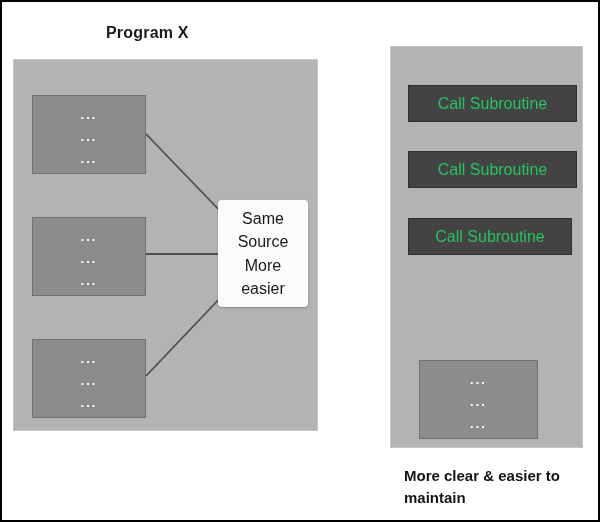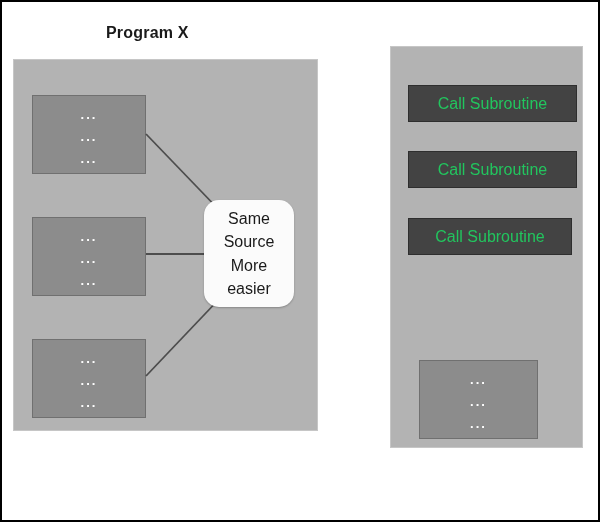--- a/index.html
+++ b/index.html
@@ -70,26 +70,26 @@
   #connectors {
     position: absolute;
     left: 0; top: 0;
     width: 600px; height: 522px;
     pointer-events: none;
   }
 
   
   #same-source {
     position: absolute;
-    left: 202px;
+    left: 216px;
     top: 198px;
     width: 90px;
     height: 107px;
     background: #fbfbfb;
-    border-radius: 15px;
+    border-radius: 4px;
     display: flex;
     flex-direction: column;
     align-items: center;
     justify-content: center;
     box-shadow: 0 1px 2px rgba(0,0,0,0.25);
   }
   #same-source .line {
     font-size: 16px;
     color: #1a1a1a;
     line-height: 1.45;
@@ -191,14 +191,15 @@
 
   <div class="call-bar" id="call-3">Call Subroutine</div>
 
 
   <div class="code-block" id="block-y-1">
     <span class="code-dots">...</span>
     <span class="code-dots">...</span>
     <span class="code-dots">...</span>
   </div>
 
+  <div id="caption">More clear &amp; easier to maintain</div>
 
 </div>
 
 </body></html>

